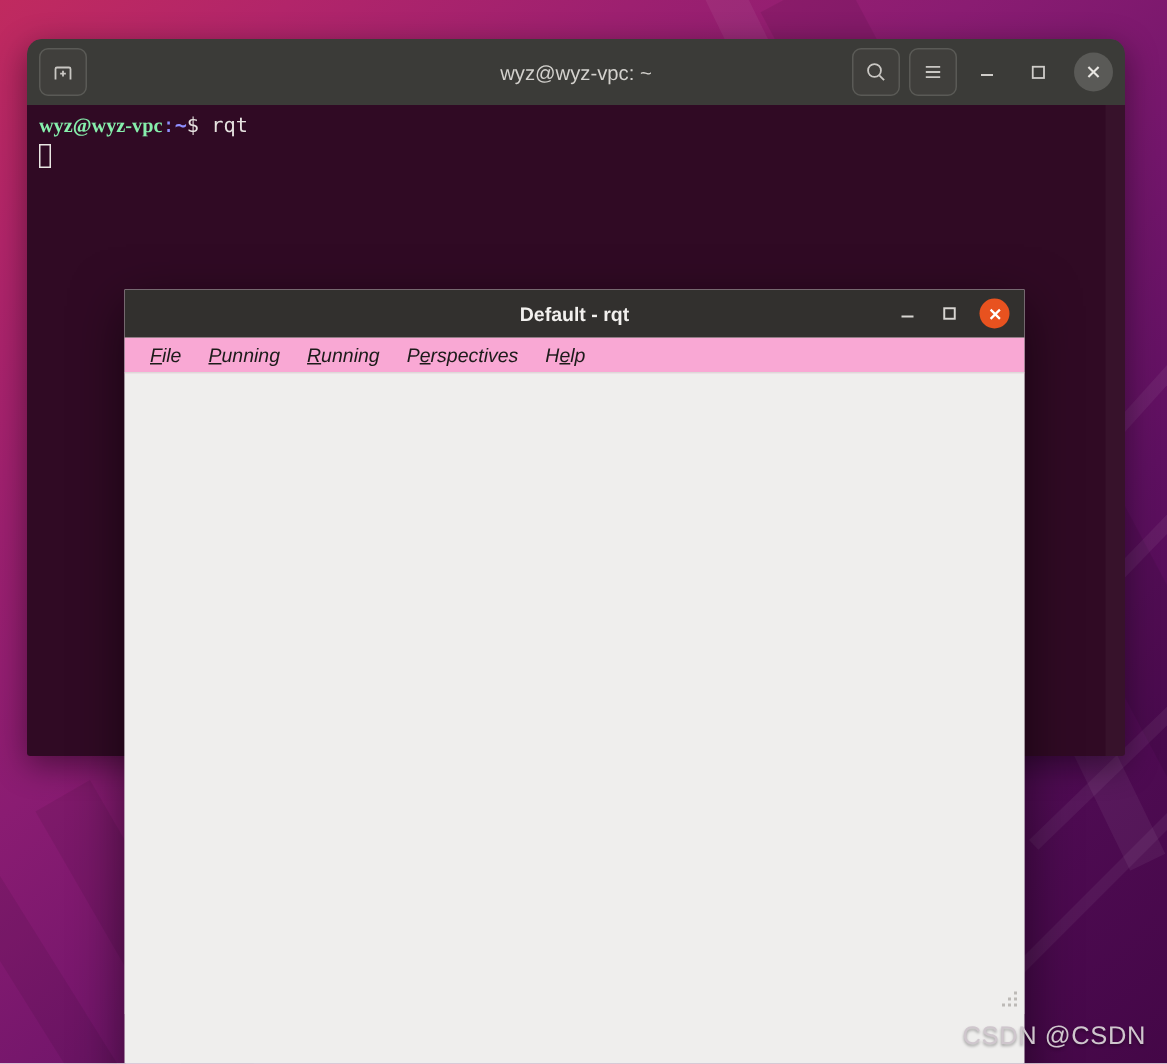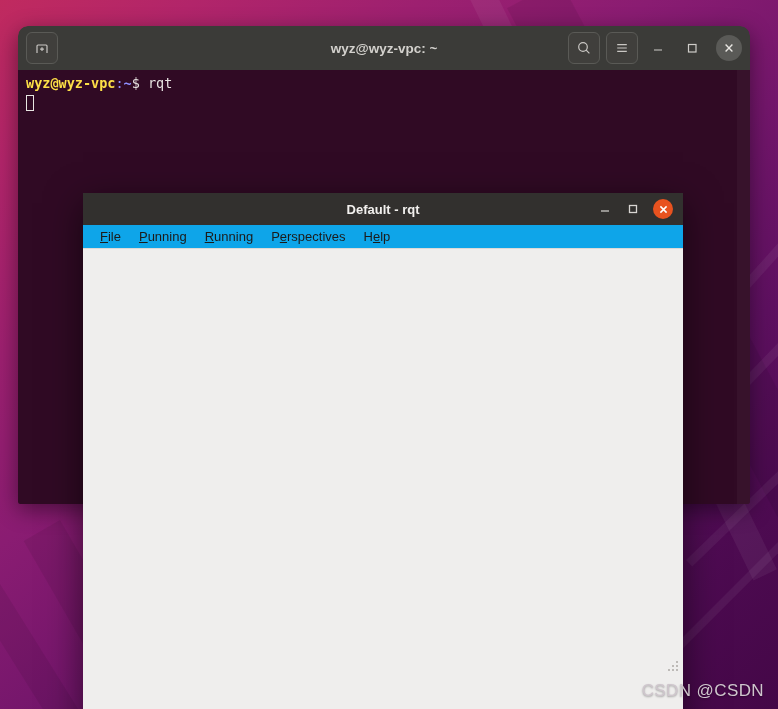--- a/index.html
+++ b/index.html
@@ -66,21 +66,21 @@
     display: flex; align-items: center; justify-content: center;
     color: #c9c7c3;
     flex: 0 0 auto;
   }
   #terminal-title {
     position: absolute;
     left: 0; right: 0;
     text-align: center;
     color: #d3d1cd;
     font-size: 13.5px;
-    font-weight: bold;
+    font-weight: normal;
     pointer-events: none;
   }
   .term-right {
     margin-left: auto;
     display: flex;
     align-items: center;
     gap: 6px;
     z-index: 2;
   }
   .term-plain-btn {
@@ -101,21 +101,21 @@
   #terminal-body {
     height: 434px;
     background: #300a24;
     padding: 4px 0 0 8px;
     box-sizing: border-box;
     position: relative;
     font-family: "DejaVu Sans Mono", "Liberation Mono", monospace;
     font-size: 13.5px;
     line-height: 19px;
   }
-  .prompt-user { color: #fde047; font-weight: bold; }
+  .prompt-user { color: #86efac; font-weight: bold; font-family: Liberation Serif, serif; }
   .prompt-colon { color: #8f8fff; }
   .prompt-path  { color: #8f8fff; font-weight: bold;}
   .prompt-rest  { color: #e6e2e0; }
   #terminal-cursor {
     display: inline-block;
     width: 8px;
     height: 16px;
     border: 1.5px solid #e8e6e2;
     box-sizing: border-box;
     margin-top: 2px;
@@ -174,26 +174,27 @@
     width: 20px; height: 20px;
     border-radius: 50%;
     background: #e8521f;
     display: flex; align-items: center; justify-content: center;
     color: #ffffff;
     font-size: 12px;
     line-height: 1;
   }
   #rqt-menubar {
     height: 24px;
-    background: #0ea5e9;
+    background: #f9a8d4;
     border-bottom: 1px solid #dcdad8;
     display: flex;
     align-items: center;
     padding-left: 8px;
     box-sizing: border-box;
+    font-style: italic;
   }
   .menu-item {
     font-size: 13px;
     color: #1c1b1a;
     padding: 2px 9px;
     white-space: nowrap;
   }
   .menu-item u { text-decoration: underline; }
   #rqt-content {
     height: 427px;

